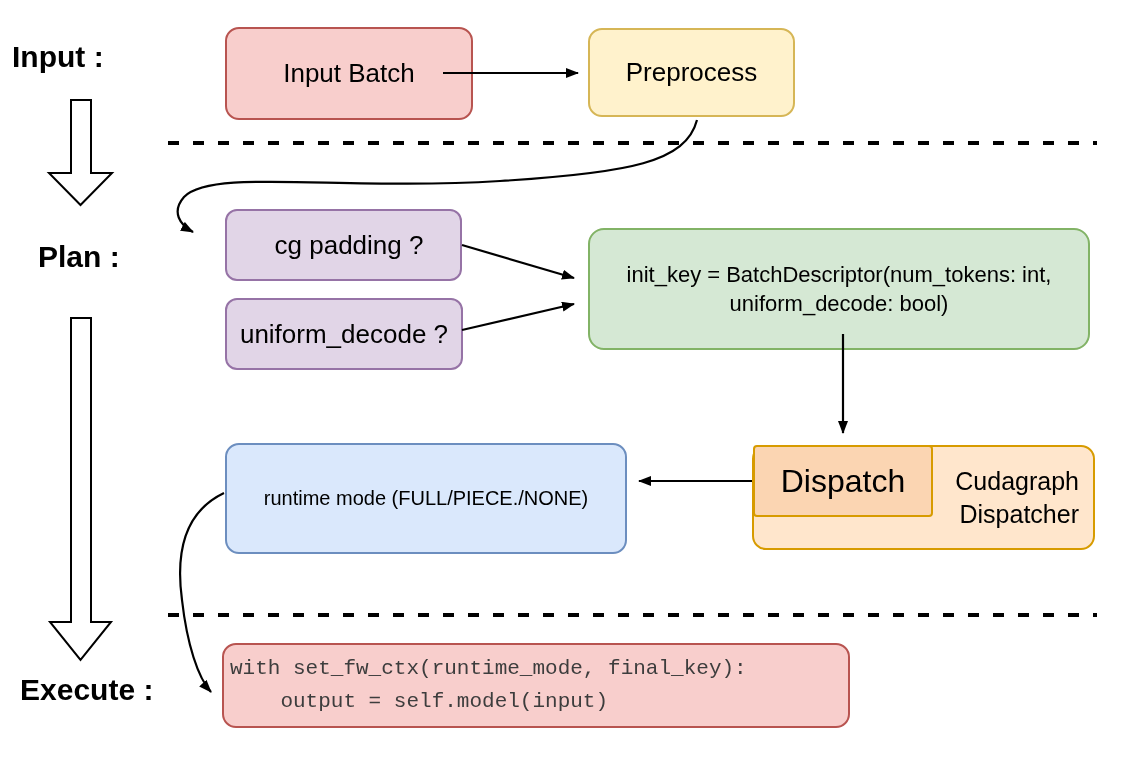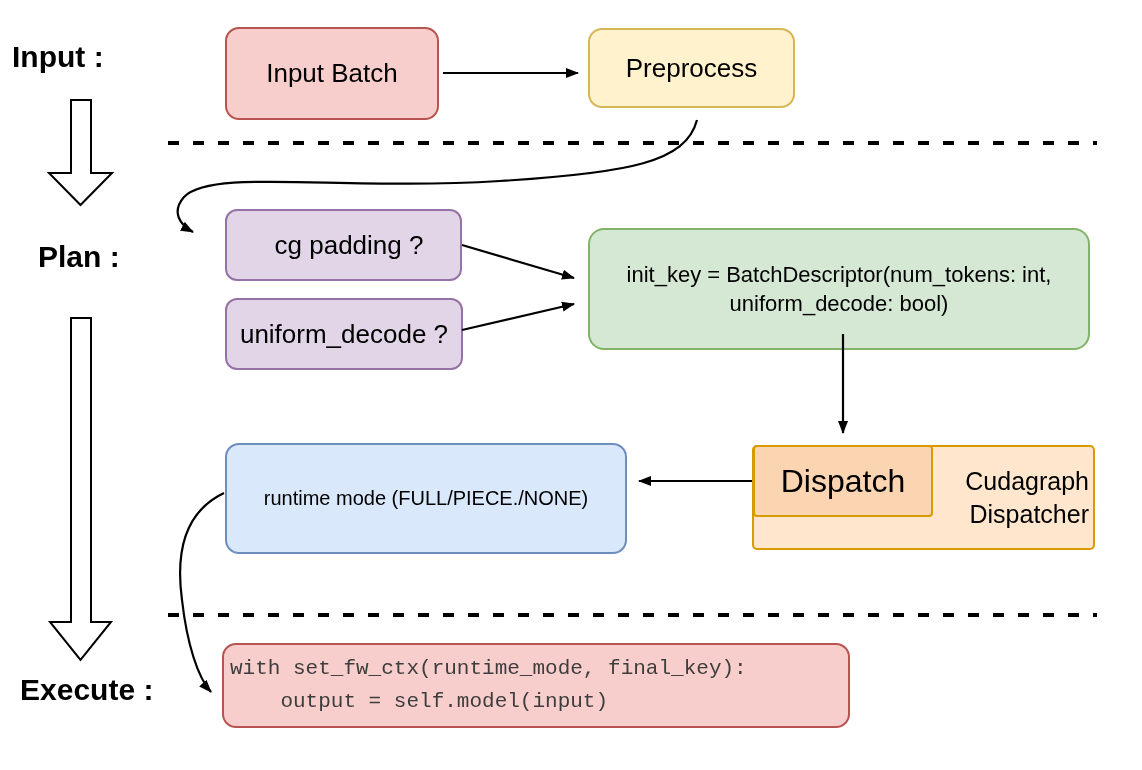--- a/index.html
+++ b/index.html
@@ -27,28 +27,28 @@
   }
   .node span{display:block;}
   .n-red   {background:#f8cecc;border-color:#b85450;}
   .n-yellow{background:#fff2cc;border-color:#d6b656;}
   .n-purple{background:#e1d5e7;border-color:#9673a6;}
   .n-green {background:#d5e8d4;border-color:#82b366;}
   .n-blue  {background:#dae8fc;border-color:#6c8ebf;}
   .n-orange-light{background:#ffe6cc;border-color:#d79b00;}
   .n-orange-dark {background:#fbd5b2;border-color:#d79b00;}
 
-  #input-batch   {left:225px;top:27px; width:214px;height:93px; border-radius:14px;font-size:26px;}
-  #preprocess    {left:588px;top:28px; width:207px;height:80px; border-radius:14px;font-size:26px;}
+  #input-batch   {left:225px;top:27px; width:248px;height:93px; border-radius:14px;font-size:26px;}
+  #preprocess    {left:588px;top:28px; width:207px;height:89px; border-radius:14px;font-size:26px;}
   #cg-padding    {left:225px;top:209px;width:237px;height:72px; border-radius:12px;font-size:26px;padding-left:11px;}
   #uniform-decode{left:225px;top:298px;width:238px;height:72px; border-radius:12px;font-size:26px;}
   #init-key      {left:588px;top:228px;width:502px;height:122px;border-radius:16px;font-size:22px;}
   #runtime-mode  {left:225px;top:443px;width:402px;height:111px;border-radius:14px;font-size:20px;}
-  #cuda-outer    {left:752px;top:445px;width:343px;height:105px;border-radius:5px;font-size:25px;
-                  align-items:flex-end;padding-right:4px;}
+  #cuda-outer    {left:752px;top:445px;width:343px;height:105px;border-radius:14px;font-size:25px;
+                  align-items:flex-end;padding-right:14px;}
   #dispatch      {left:753px;top:445px;width:180px;height:72px; border-radius:4px;font-size:32px;}
   #execute-code  {left:222px;top:643px;width:628px;height:85px;border-radius:14px;
                   align-items:flex-start;justify-content:center;text-align:left;
                   font-family:"Liberation Mono","DejaVu Sans Mono",monospace;
                   font-size:21px;line-height:1.55;color:#3d3d3d;
                   padding-left:6px;white-space:pre;}
   #edges{position:absolute;left:0;top:0;pointer-events:none;}
 </style>
 </head>
 <body>

